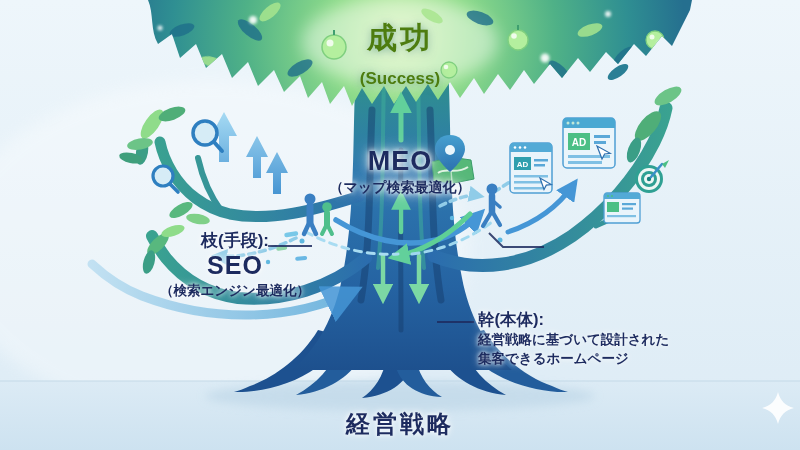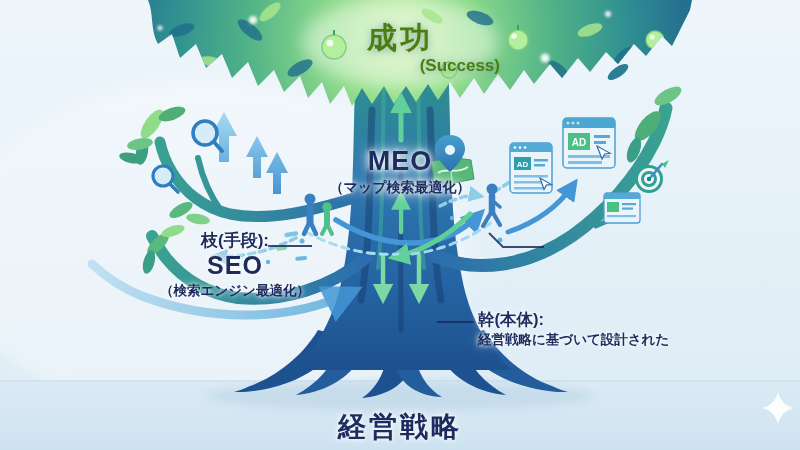--- a/index.html
+++ b/index.html
@@ -4,36 +4,36 @@
 <style>
   html,body{margin:0;padding:0;background:#fff;}
   .stage{position:relative;width:800px;height:450px;overflow:hidden;
          font-family:"Liberation Sans","DejaVu Sans",sans-serif;}
   .stage svg{position:absolute;left:0;top:0;}
   .label{position:absolute;color:#1d2b5f;font-weight:bold;text-align:center;line-height:1.18;
          text-shadow:0 0 4px rgba(255,255,255,.9),0 0 9px rgba(255,255,255,.7);}
   .success{left:300px;top:20px;width:200px;color:#4d7c0f;
            text-shadow:0 1px 8px rgba(30,110,90,.55),0 0 14px rgba(255,255,255,.45);}
   .success .t1{font-size:30px;letter-spacing:3px;}
-  .success .t2{font-size:17px;font-weight:600;margin-top:1px;text-align:right;}
+  .success .t2{font-size:17px;font-weight:600;margin-top:14px;}
   .meo{left:300px;top:146px;width:200px;
        text-shadow:0 0 5px #fff,0 0 10px rgba(255,255,255,.9),0 0 18px rgba(255,255,255,.7);}
   .meo .t1{font-size:27px;letter-spacing:1px;}
   .meo .t2{font-size:14px;margin-top:1px;}
   .seo{left:116px;top:231px;width:238px;}
   .seo .lbl{font-size:17px;}
   .seo .t1{font-size:25px;margin-top:0px;letter-spacing:1px;}
   .seo .t2{font-size:13.5px;margin-top:2px;}
   .webad{left:494px;top:229px;width:208px;}
   .webad .t1{font-size:23px;}
   .webad .t2{font-size:14px;margin-top:2px;}
   .trunklabel{left:478px;top:310px;width:260px;text-align:left;}
   .trunklabel .lbl{font-size:16.5px;}
   .trunklabel .d1,.trunklabel .d2{font-size:13.5px;margin-top:3px;}
-  .strategy{left:300px;top:410px;width:200px;font-size:28px;letter-spacing:3px;}
+  .strategy{left:300px;top:410px;width:200px;font-size:24px;letter-spacing:3px;}
 </style>
 </head>
 <body>
 
 <div class="stage">
 
 <svg width="800" height="450" viewBox="0 0 800 450">
   <defs>
     <linearGradient id="bgGrad" x1="0" y1="0" x2="0" y2="1">
       <stop offset="0" stop-color="#eef6fb"></stop>
@@ -346,17 +346,18 @@
 
 <div class="label meo">
   <div class="t1">MEO</div>
   <div class="t2">（マップ検索最適化）</div>
 </div>
 
 
 <div class="label trunklabel">
   <div class="lbl">幹(本体):</div>
   <div class="d1">経営戦略に基づいて設計された</div>
+  <div class="d2">集客できるホームページ</div>
 </div>
 
 <div class="label strategy">経営戦略</div>
 
 </div>
 
 </body></html>

